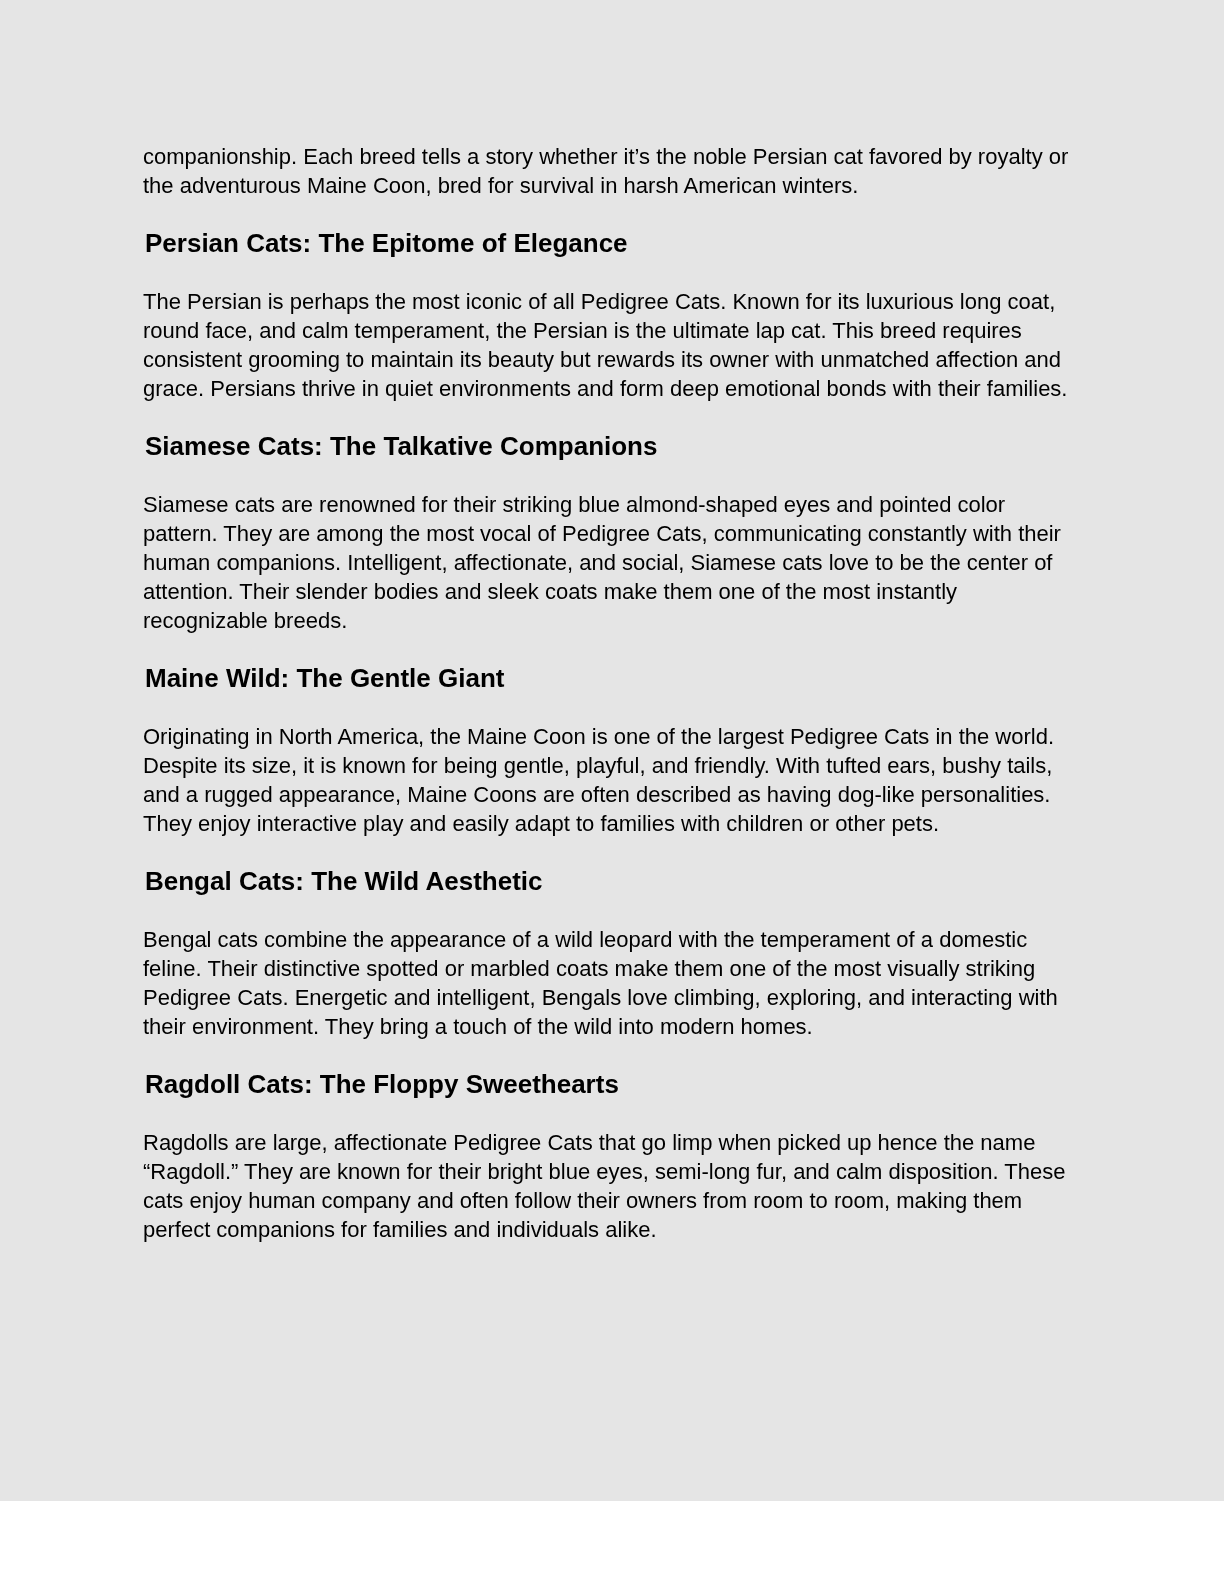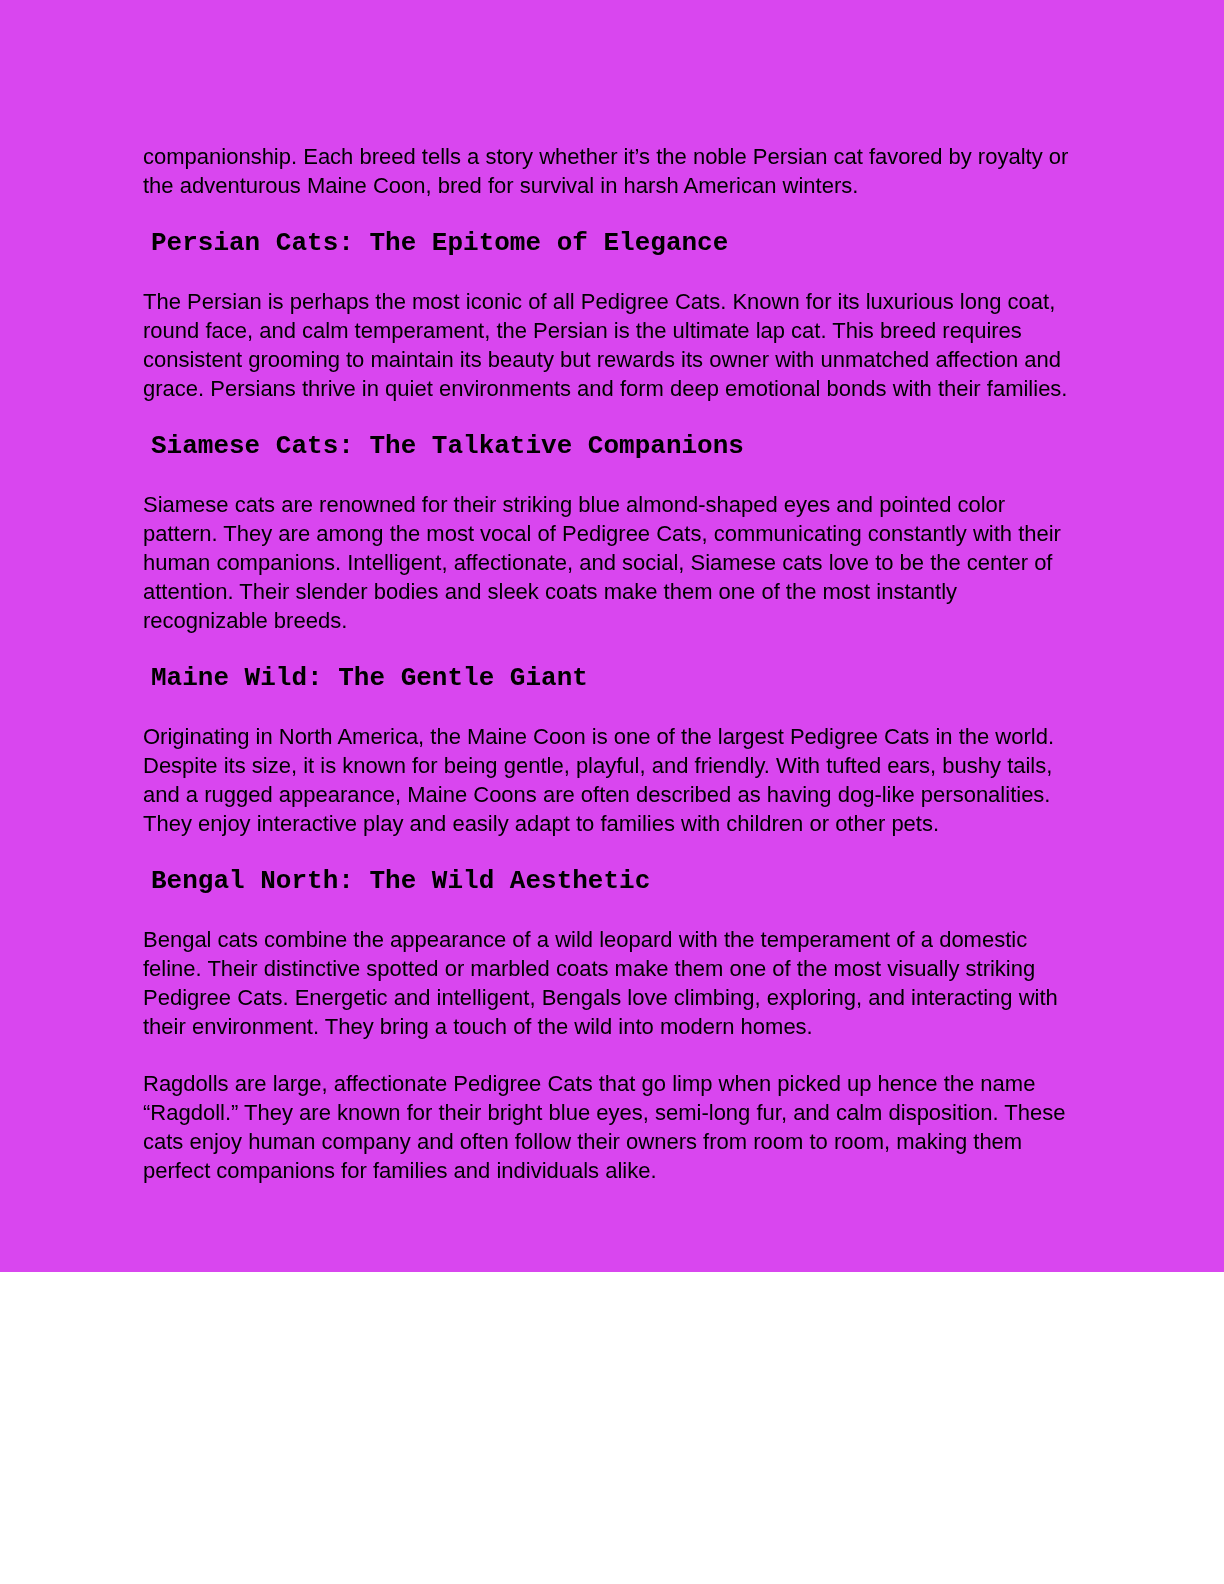--- a/index.html
+++ b/index.html
@@ -3,24 +3,24 @@
 <meta charset="utf-8">
 <style>
   html, body {
     margin: 0;
     padding: 0;
     background: #ffffff;
   }
   .page {
     position: relative;
     width: 1224px;
-    height: 1272px;
+    height: 1501px;
     box-sizing: border-box;
     padding: 142px 142px 12px 143px;
-    background: #d946ef;
+    background: #e5e5e5;
     color: #000000;
     font-family: "Liberation Sans", "DejaVu Sans", sans-serif;
     overflow: hidden;
   }
   .page p {
     font-size: 22px;
     line-height: 29px;
     font-weight: 400;
     margin: 0 0 28px 0;
     white-space: pre-line;
@@ -28,22 +28,21 @@
   .page h1 {
     font-size: 34px;
     line-height: 40px;
     font-weight: 700;
     margin: 5px 0 38px 0;
   }
   .page h2 {
     font-size: 26px;
     line-height: 30px;
     font-weight: 700;
-    margin: 0 0 29px 8px;
-    font-family: Liberation Mono, monospace;
+    margin: 0 0 29px 2px;
   }
 </style>
 </head>
 <body>
 
 <div class="page">
 
   <p>companionship. Each breed tells a story whether it’s the noble Persian cat favored by royalty or
 the adventurous Maine Coon, bred for survival in harsh American winters.</p>
 
@@ -60,25 +59,26 @@
 human companions. Intelligent, affectionate, and social, Siamese cats love to be the center of
 attention. Their slender bodies and sleek coats make them one of the most instantly
 recognizable breeds.</p>
 
   <h2>Maine Wild: The Gentle Giant</h2>
   <p>Originating in North America, the Maine Coon is one of the largest Pedigree Cats in the world.
 Despite its size, it is known for being gentle, playful, and friendly. With tufted ears, bushy tails,
 and a rugged appearance, Maine Coons are often described as having dog-like personalities.
 They enjoy interactive play and easily adapt to families with children or other pets.</p>
 
-  <h2>Bengal North: The Wild Aesthetic</h2>
+  <h2>Bengal Cats: The Wild Aesthetic</h2>
   <p>Bengal cats combine the appearance of a wild leopard with the temperament of a domestic
 feline. Their distinctive spotted or marbled coats make them one of the most visually striking
 Pedigree Cats. Energetic and intelligent, Bengals love climbing, exploring, and interacting with
 their environment. They bring a touch of the wild into modern homes.</p>
 
+  <h2>Ragdoll Cats: The Floppy Sweethearts</h2>
   <p>Ragdolls are large, affectionate Pedigree Cats that go limp when picked up hence the name
 “Ragdoll.” They are known for their bright blue eyes, semi-long fur, and calm disposition. These
 cats enjoy human company and often follow their owners from room to room, making them
 perfect companions for families and individuals alike.</p>
 
 
 </div>
 
 </body></html>

